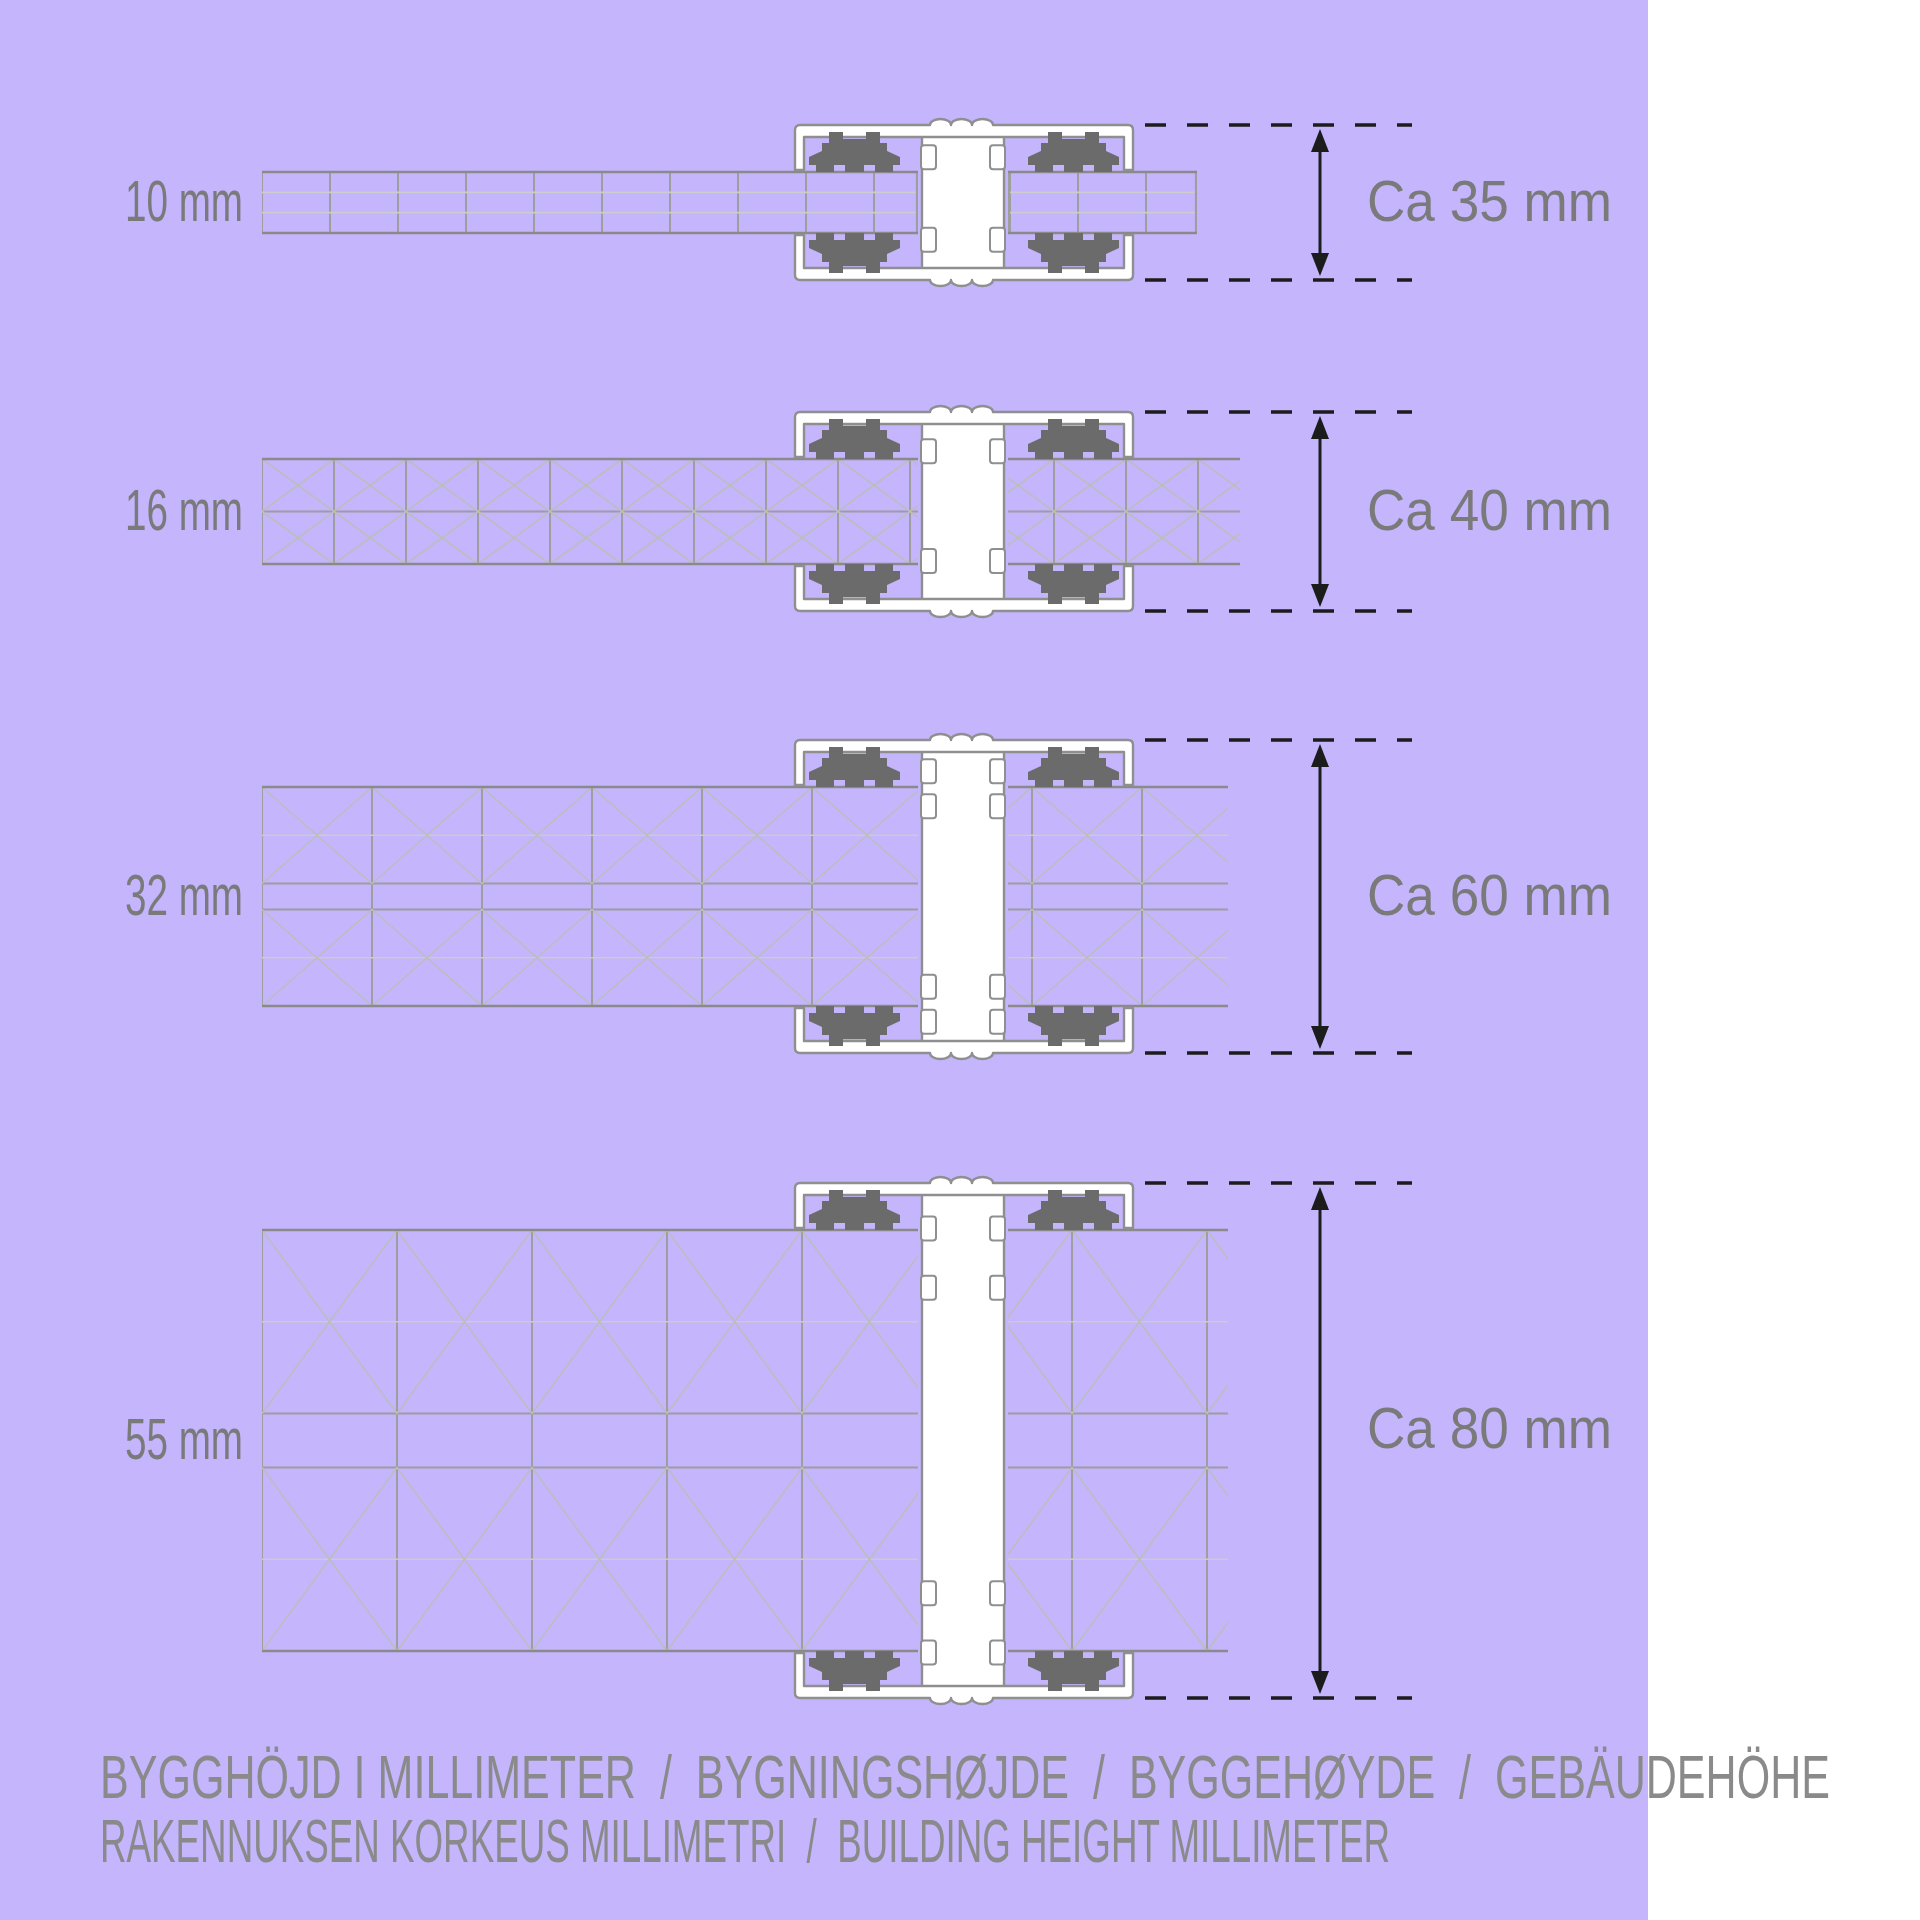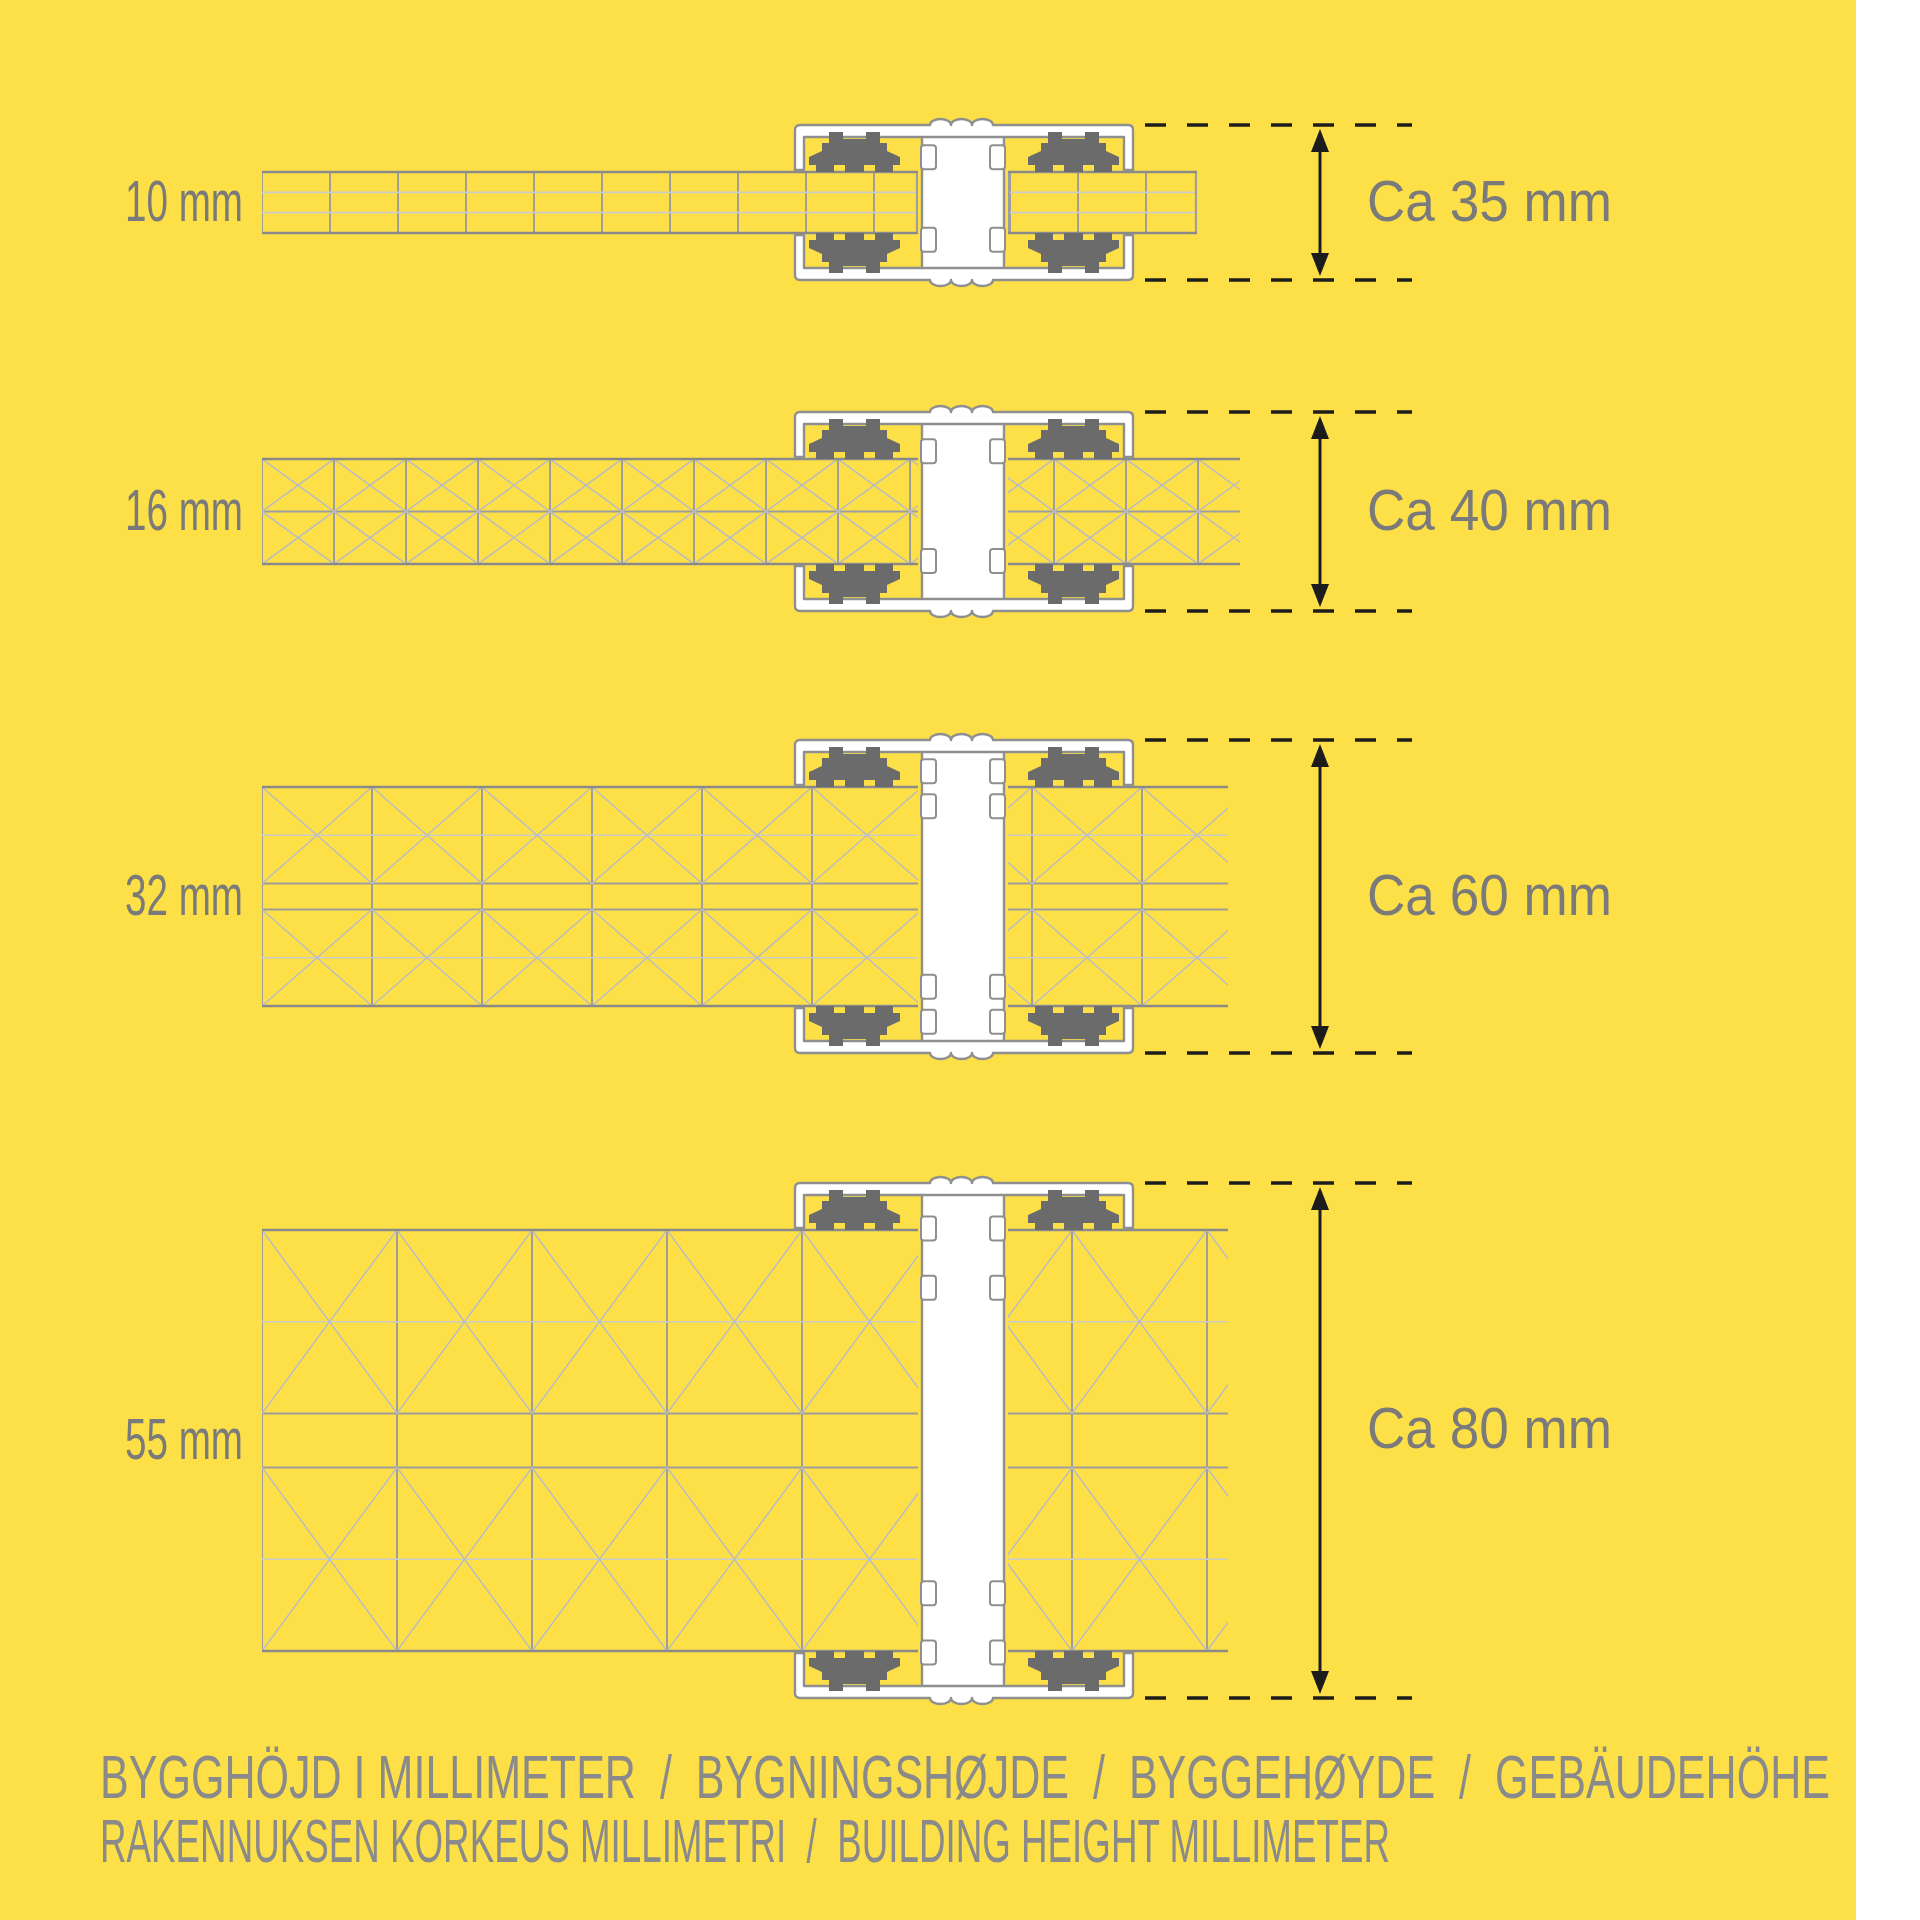--- a/index.html
+++ b/index.html
@@ -1,16 +1,16 @@
 <!DOCTYPE html>
 <html><head>
 <meta charset="utf-8">
 <style>
   html,body{margin:0;padding:0;background:#ffffff;}
-  .stage{width:1856px;height:1920px;position:relative;background:#fde047;}
+  .stage{width:1648px;height:1920px;position:relative;background:#c4b5fd;}
   svg{display:block;}
   text{font-family:"Liberation Sans","DejaVu Sans",sans-serif;}
   .lbl{font-size:57px;fill:#7a7a7a;}
   .dim{font-size:57px;fill:#7a7a7a;}
   .ftr{font-size:62px;fill:#8a8a8a;}
 </style>
 </head>
 <body>
 
 <div class="stage">

